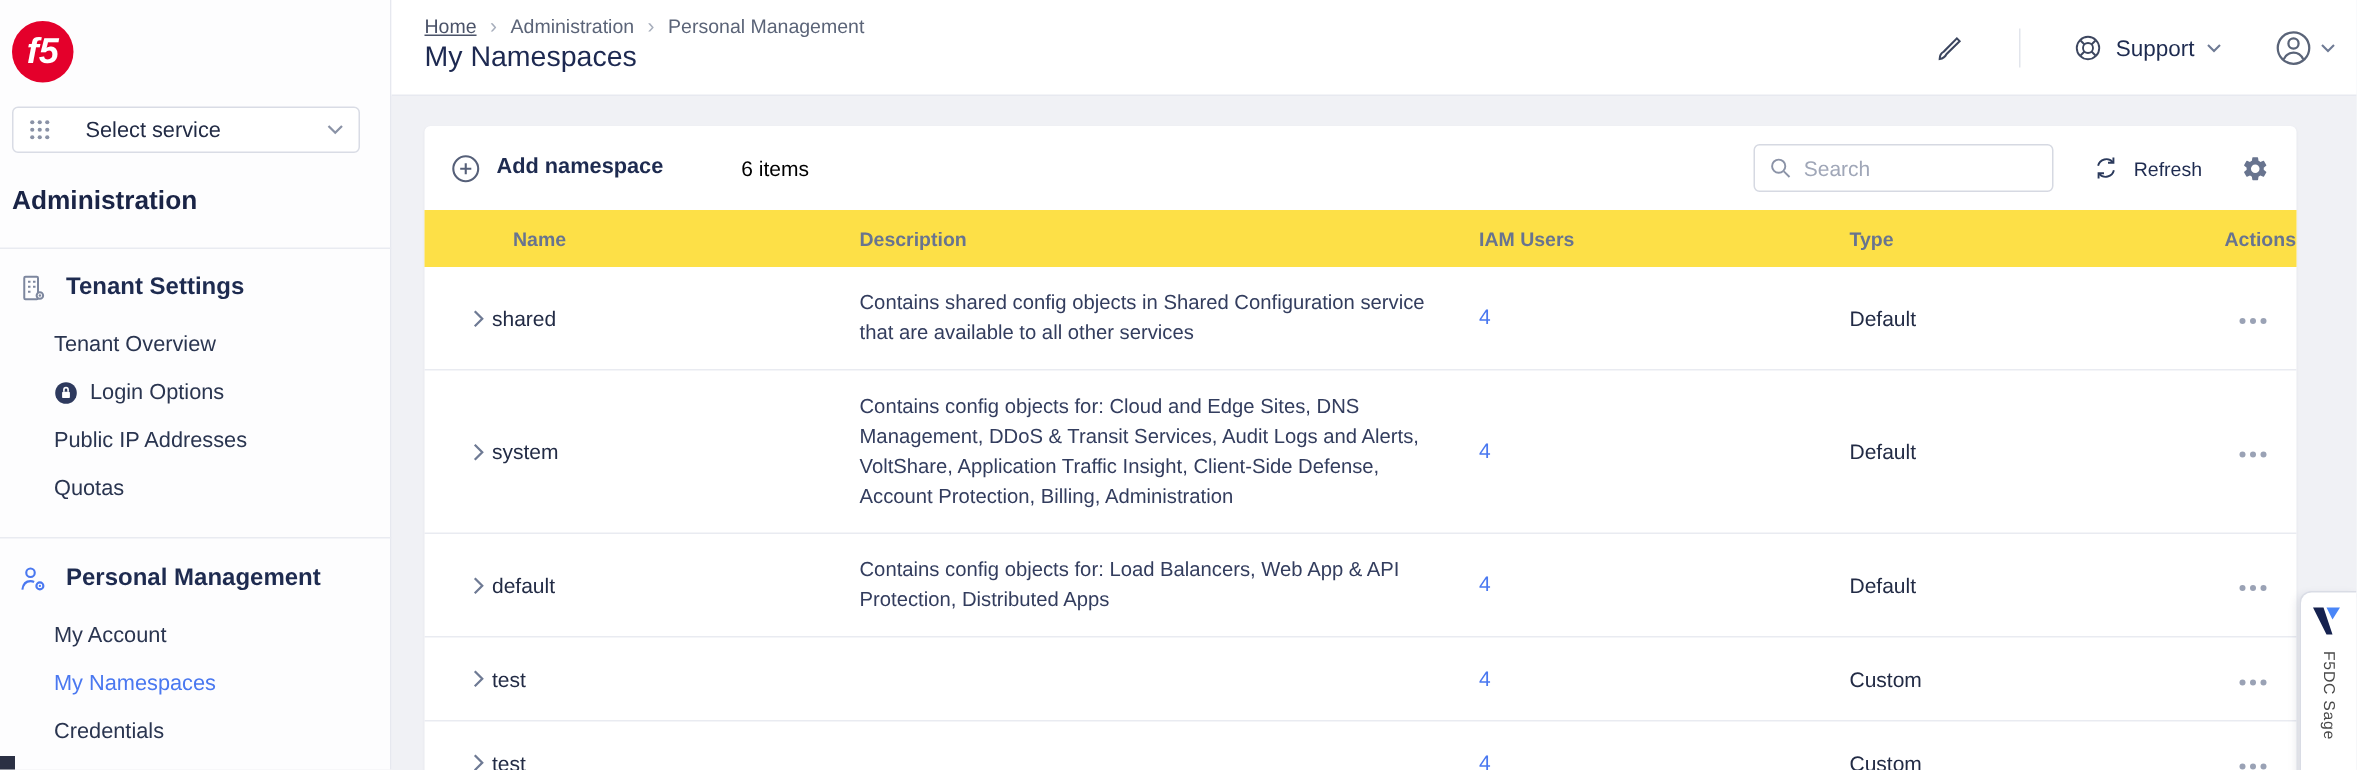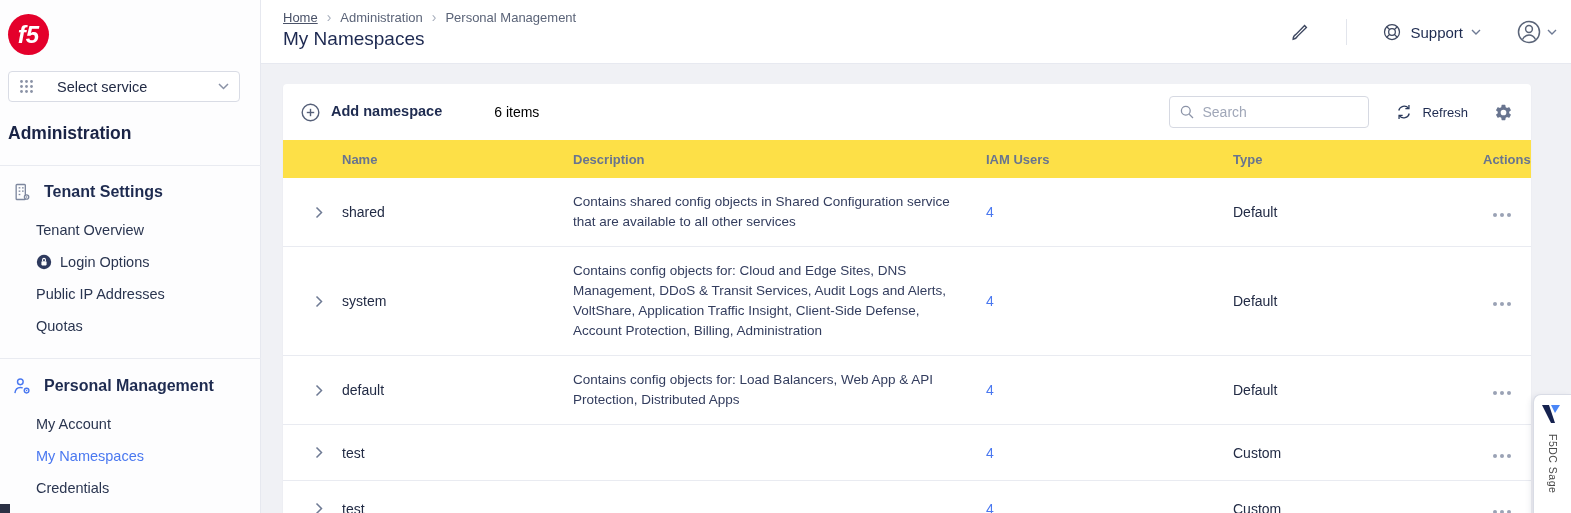--- a/index.html
+++ b/index.html
@@ -52,21 +52,21 @@
                       font-family:"Liberation Sans", sans-serif; }
   .search-box input::placeholder { color:#a0a7b8; }
   .refresh-btn { display:flex; align-items:center; gap:9px; cursor:pointer; font-size:13px; color:#1e2b50; }
 
   
   .thead, .trow { display:grid; grid-template-columns:290px 413px 247px 250px 1fr; align-items:center; }
   .thead { height:38px; background:#fde047; font-size:13px; font-weight:bold; color:#68748f; }
   .thead .c-name { padding-left:59px; }
   .thead .c-actions { text-align:right; padding-right:18px; }
   .trow { min-height:56px; border-bottom:1px solid #e9ebf1; padding:14px 0; }
-  .name-cell { display:flex; align-items:center; gap:19px; padding-left:32px; }
+  .name-cell { display:flex; align-items:center; gap:5px; padding-left:32px; }
   .expander { cursor:pointer; display:flex; }
   .nm { font-size:14px; color:#222b45; }
   .desc { font-size:13.5px; line-height:20px; color:#333d5e; padding-right:26px; }
   .iam-link { font-size:14px; color:#4a78f0; text-decoration:none; cursor:pointer; }
   .type { font-size:14px; color:#222b45; }
   .actions { text-align:right; padding-right:20px; }
   .dots { display:inline-flex; gap:3px; cursor:pointer; }
   .dots i { width:4px; height:4px; border-radius:50%; background:#9aa2b5; }
 
   

